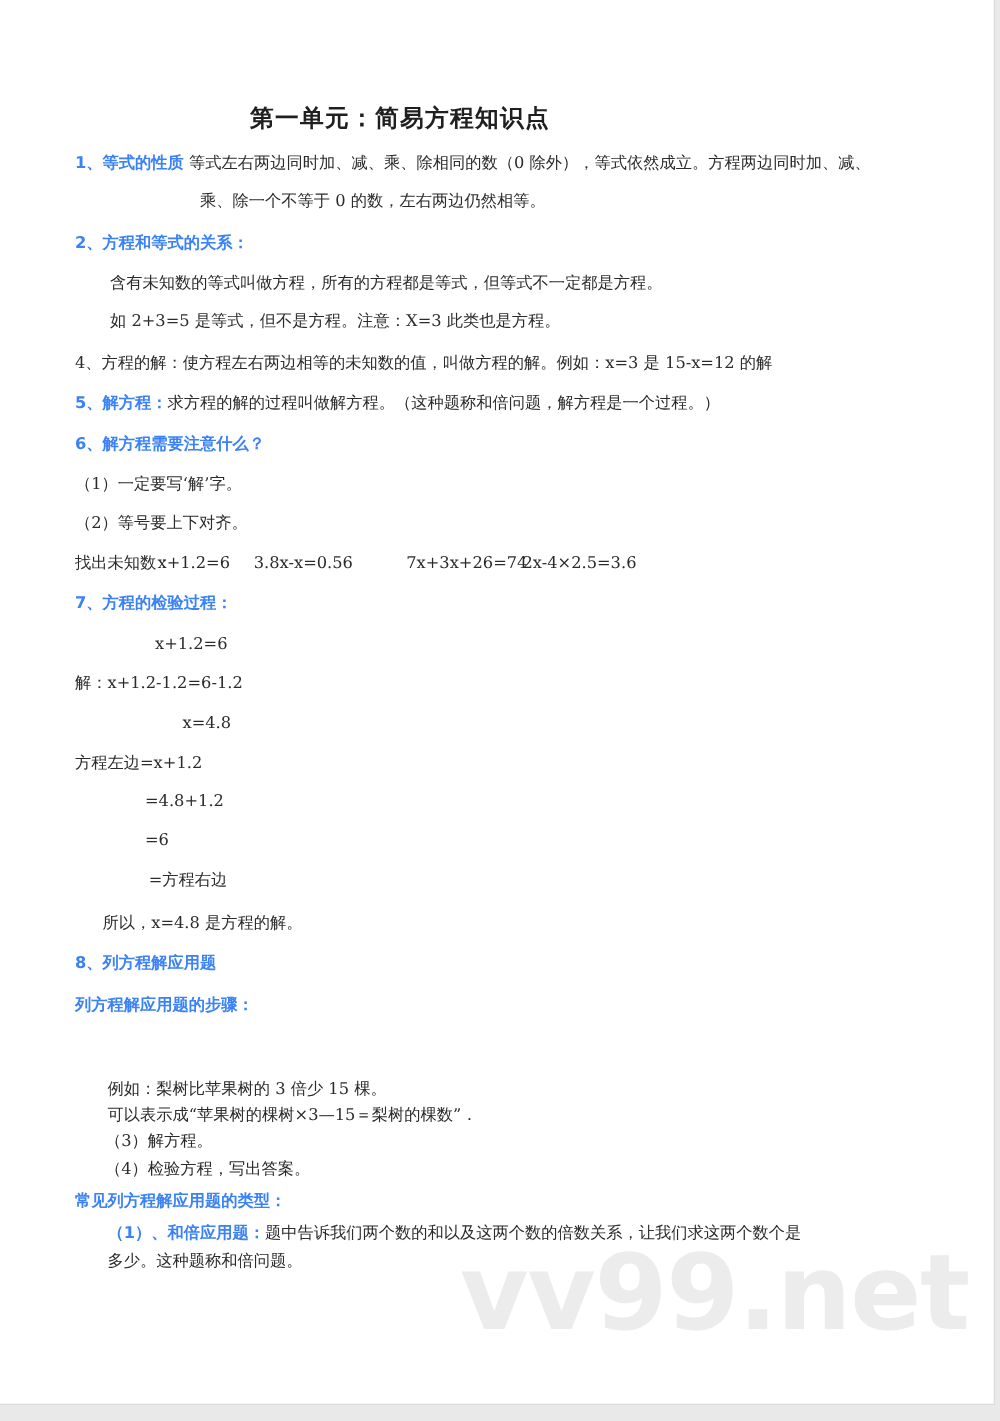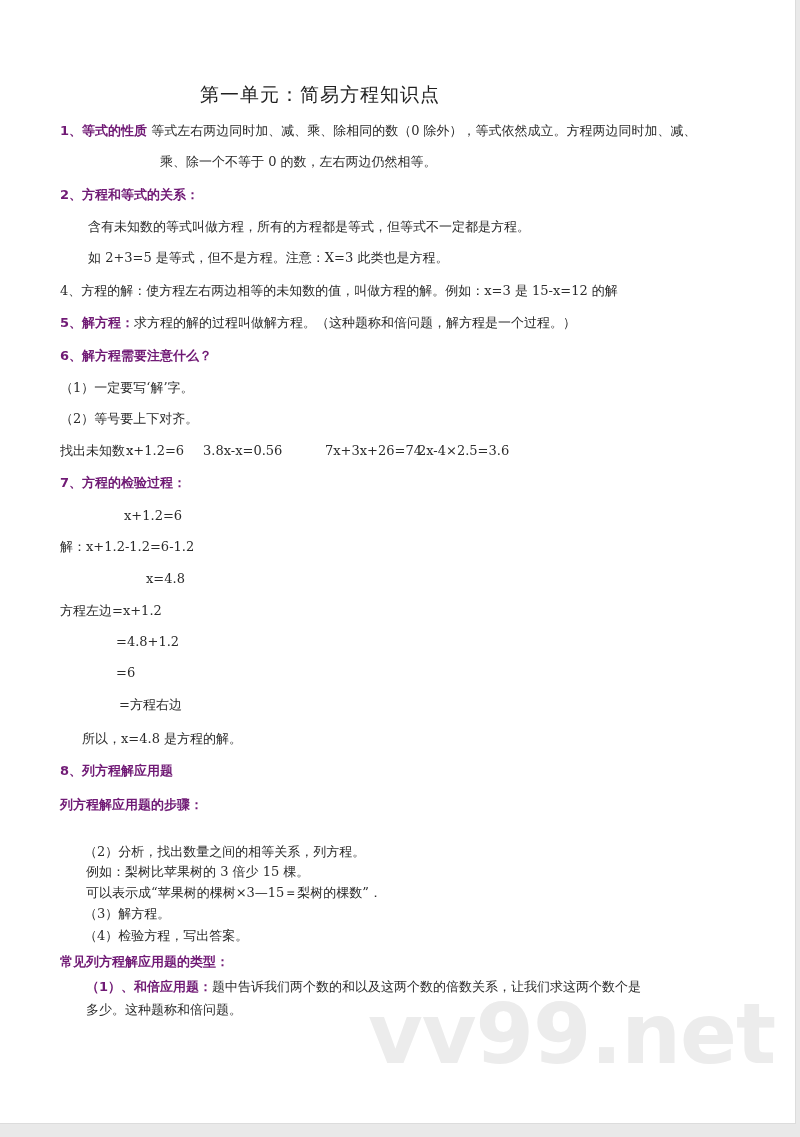--- a/index.html
+++ b/index.html
@@ -11,23 +11,23 @@
     }
     .page {
       position: absolute; left: 0; top: 0; width: 795px; height: 1123px;
       background: #ffffff;
       border-right: 1px solid #dcdcdc; border-bottom: 1px solid #dcdcdc;
     }
     .line { position: absolute; white-space: nowrap; font-size: 13px; line-height: 16px; }
     .title {
       position: absolute; left: 0; width: 640px; top: 82px; text-align: center;
       font-family: "DejaVu Sans", "Liberation Sans", sans-serif;
-      font-weight: normal; font-size: 19px; letter-spacing: 1px; color: #1f1f1f;
+      font-weight: bold; font-size: 19px; letter-spacing: 1px; color: #1f1f1f;
     }
-    .b { font-weight: bold; font-family: "DejaVu Sans", "Liberation Sans", sans-serif; color: #701a75; }
+    .b { font-weight: bold; font-family: "DejaVu Sans", "Liberation Sans", sans-serif; color: #3b82f6; }
     .eq { font-family: "DejaVu Serif", "Liberation Serif", serif; }
     .watermark {
       position: absolute; left: 368px; top: 994px;
       font-family: "DejaVu Sans", "Liberation Sans", sans-serif; font-weight: bold;
       font-size: 84px; line-height: 80px; color: #ececec; letter-spacing: -1px;
     }
     .ex { position: absolute; white-space: nowrap; font-size: 13px; line-height: 16px; top: 443px; }
   </style>
 </head>
 <body>
@@ -66,21 +66,20 @@
   <div class="line eq" style="left:60px; top:539px;">解：x+1.2-1.2=6-1.2</div>
   <div class="line eq" style="left:146px; top:571px;">x=4.8</div>
   <div class="line eq" style="left:60px; top:603px;">方程左边=x+1.2</div>
   <div class="line eq" style="left:116px; top:634px;">=4.8+1.2</div>
   <div class="line eq" style="left:116px; top:665px;">=6</div>
   <div class="line eq" style="left:119px; top:697px;">=方程右边</div>
   <div class="line eq" style="left:82px; top:731px;">所以，x=4.8 是方程的解。</div>
 
   <div class="line b" style="left:60px; top:763px;">8、列方程解应用题</div>
   <div class="line b" style="left:60px; top:797px;">列方程解应用题的步骤：</div>
-  <div class="line" style="left:84px; top:844px;">（2）分析，找出数量之间的相等关系，列方程。</div>
   <div class="line" style="left:86px; top:864px;">例如：梨树比苹果树的 3 倍少 15 棵。</div>
   <div class="line" style="left:86px; top:885px;">可以表示成“苹果树的棵树×3—15＝梨树的棵数”．</div>
   <div class="line" style="left:84px; top:906px;">（3）解方程。</div>
   <div class="line" style="left:84px; top:928px;">（4）检验方程，写出答案。</div>
 
   <div class="line b" style="left:60px; top:954px;">常见列方程解应用题的类型：</div>
   <div class="line" style="left:86px; top:979px;">
     <span class="b">（1）、和倍应用题：</span><span>题中告诉我们两个数的和以及这两个数的倍数关系，让我们求这两个数个是</span>
   </div>
   <div class="line" style="left:86px; top:1002px;">多少。这种题称和倍问题。</div>

